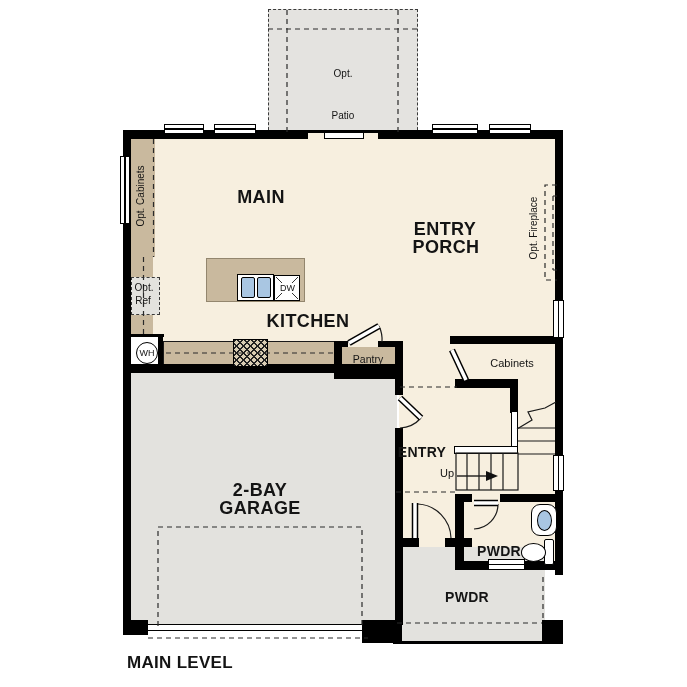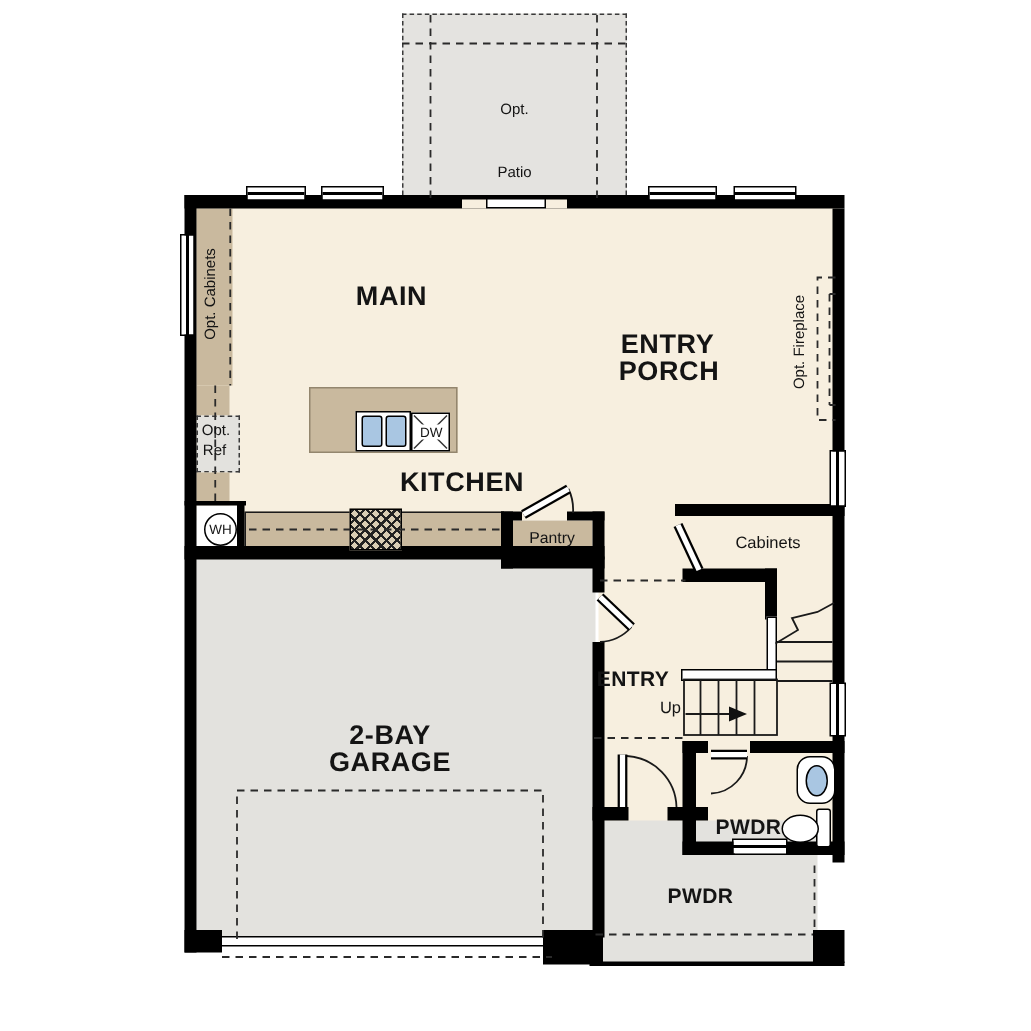--- a/index.html
+++ b/index.html
@@ -185,14 +185,15 @@
   <div class="lbl sm" style="left:512px;top:363px;">Cabinets</div>
   <div class="lbl sm" style="left:368px;top:359px;font-size:10.5px;">Pantry</div>
   <div class="lbl xs" style="left:343px;top:74px;">Opt.</div>
   <div class="lbl xs" style="left:343px;top:87px;margin-top:29px;">Patio</div>
   <div class="lbl xs vert" style="left:141px;top:196px;">Opt. Cabinets</div>
   <div class="lbl xs" style="left:144px;top:288px;">Opt.</div>
   <div class="lbl xs" style="left:143px;top:301px;">Ref</div>
   <div class="lbl xs vert" style="left:534px;top:228px;">Opt. Fireplace</div>
   <div class="lbl sm" style="left:447px;top:473px;">Up</div>
   <div class="dwlbl" style="left:287.5px;top:288px;">DW</div>
+  <div class="title" style="left:127px;top:653px;">MAIN LEVEL</div>
 
 </div>
 
 </body></html>

